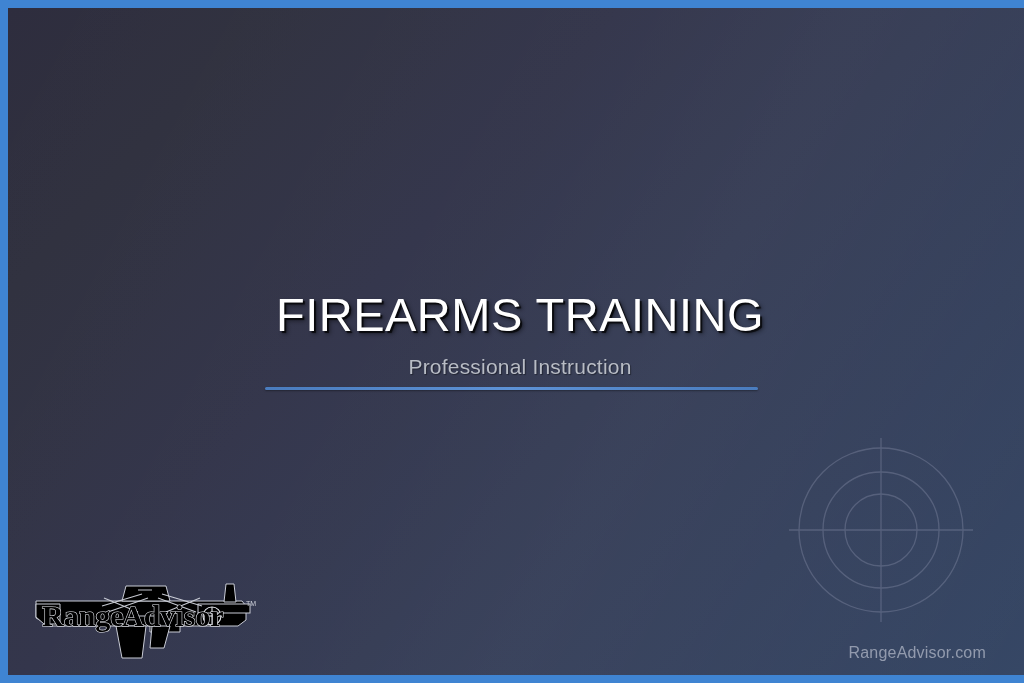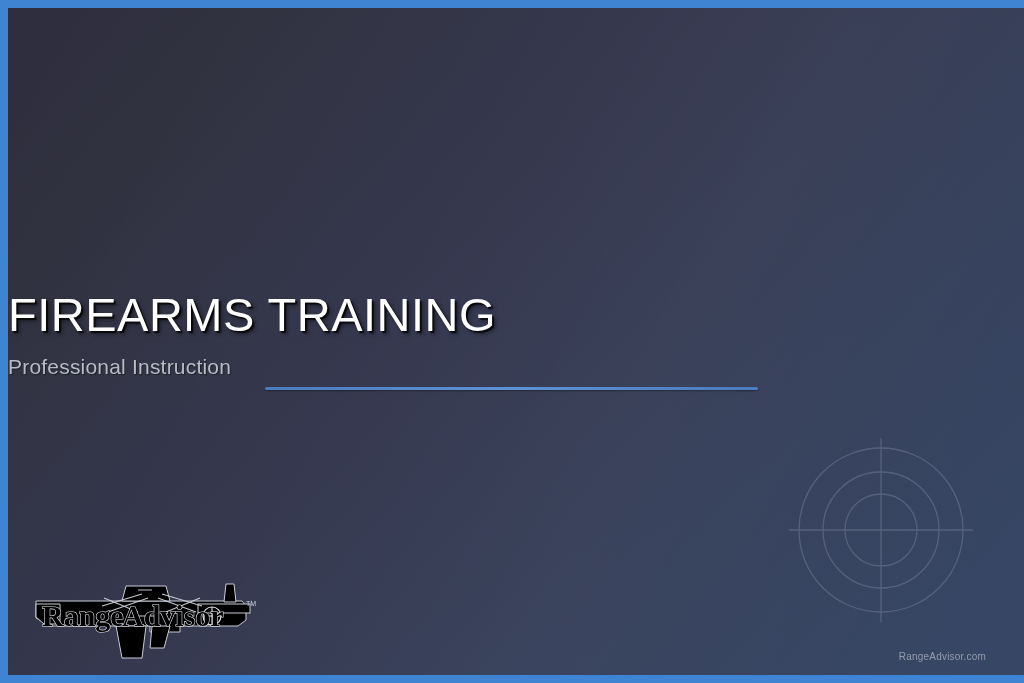--- a/index.html
+++ b/index.html
@@ -61,24 +61,24 @@
     top: 430px;
     width: 185px;
     height: 185px;
     opacity: 0.34;
     pointer-events: none;
   }
 
   
   #title-block {
     position: absolute;
-    left: 0;
+    left: 8px;
     right: 0;
     top: 282px;
-    text-align: left;
+    text-align: center;
   }
   #page-title {
     font-size: 47px;
     font-weight: 400;
     letter-spacing: 0.5px;
     color: #ffffff;
     text-shadow: 2px 2px 1px rgba(0,0,0,0.78),
                  3px 3px 4px rgba(0,0,0,0.45);
     line-height: 1.05;
     margin: 0;
@@ -112,21 +112,21 @@
     top: 560px;
     width: 236px;
     height: 92px;
   }
 
   
   #watermark {
     position: absolute;
     right: 38px;
     bottom: 13px;
-    font-size: 10px;
+    font-size: 16px;
     color: #9aa2b4;
     opacity: 0.92;
     letter-spacing: 0.2px;
     white-space: nowrap;
   }
 </style>
 </head>
 <body>
 
 <div id="slide">

